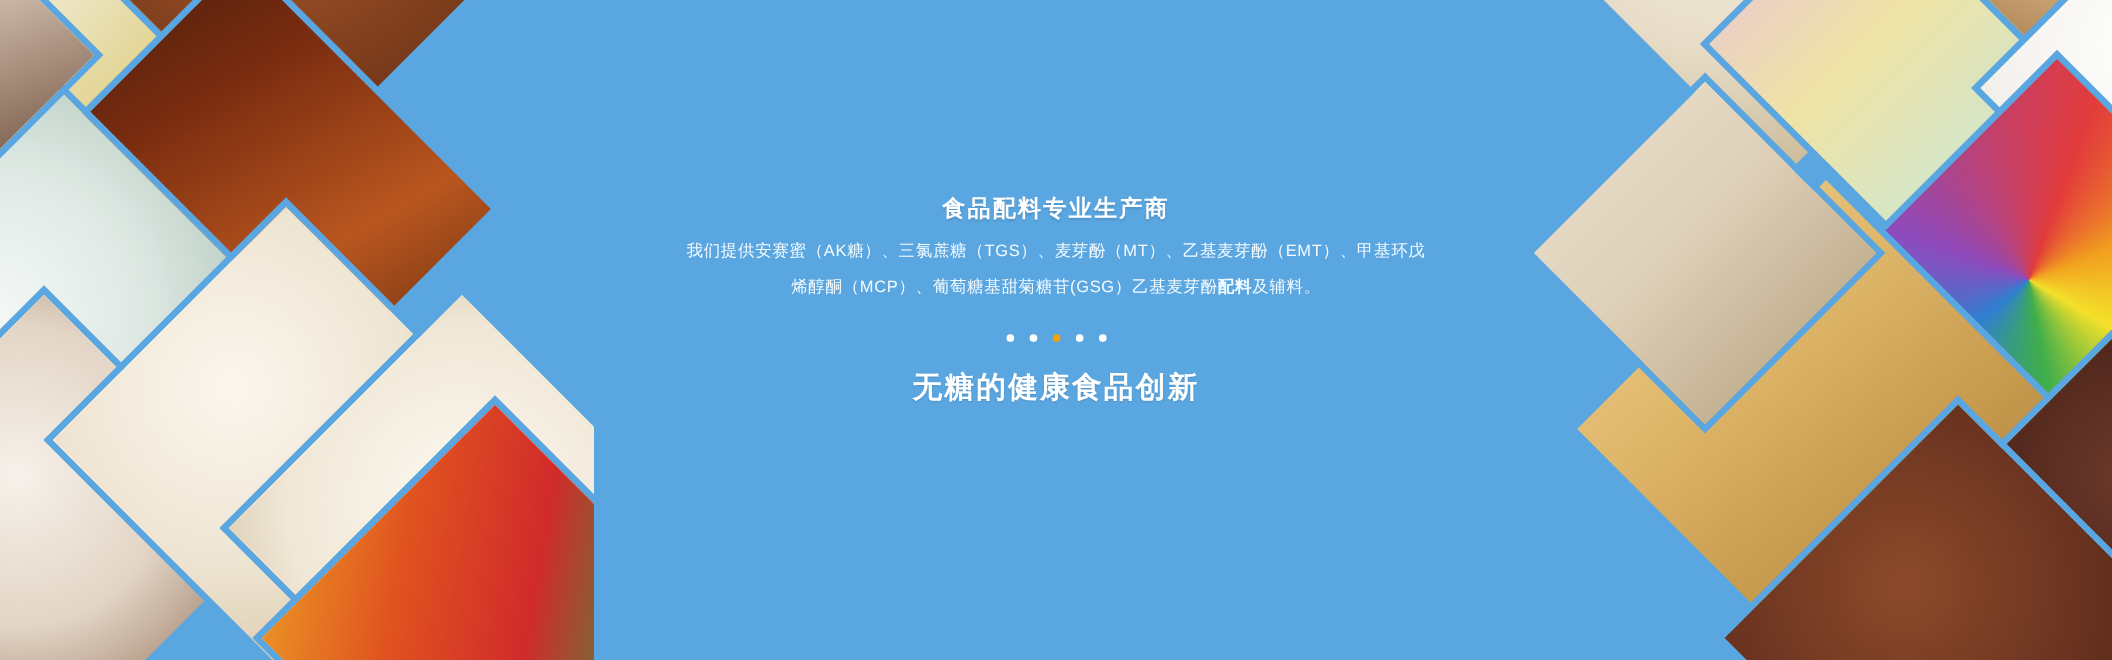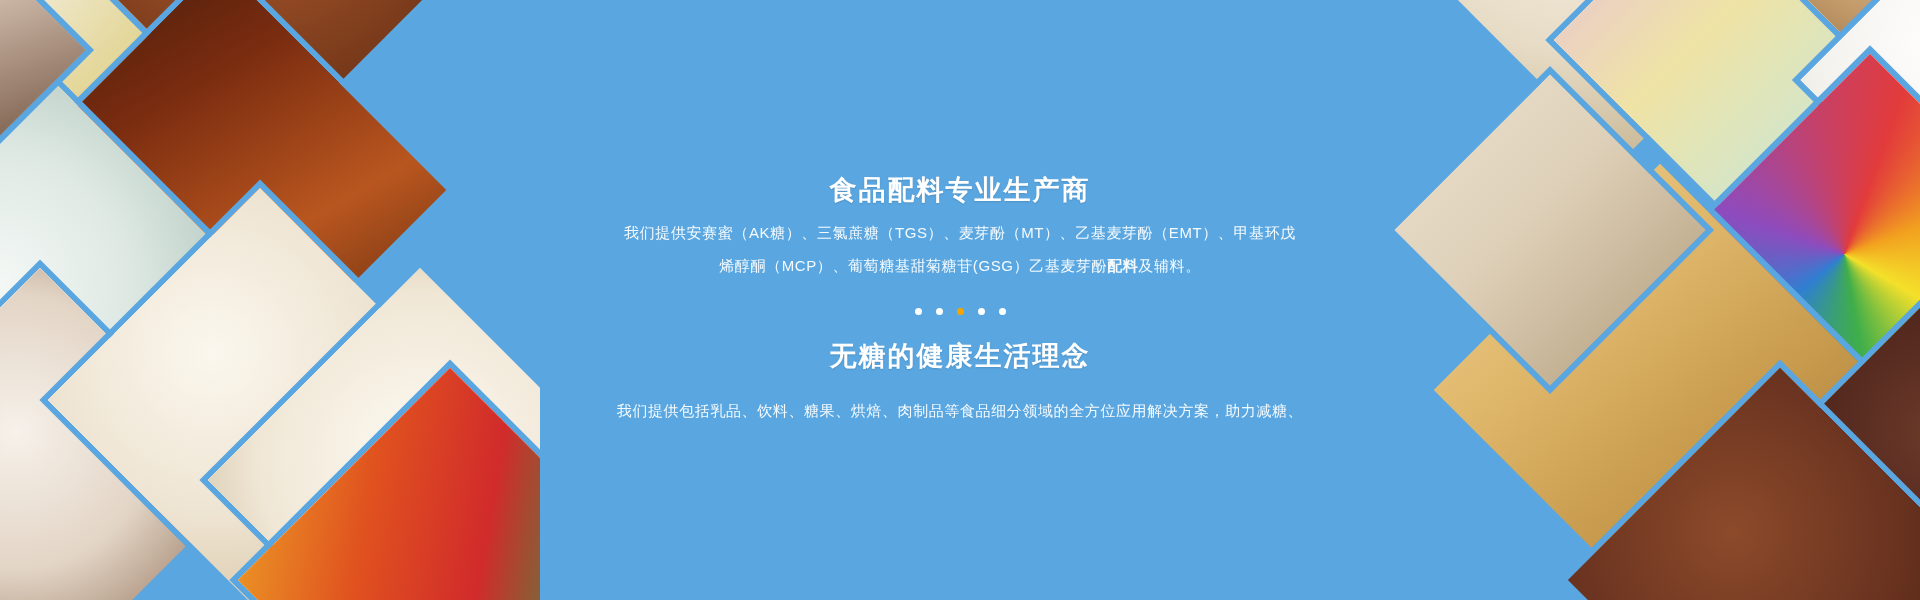--- a/index.html
+++ b/index.html
@@ -61,21 +61,21 @@
   .content {
     position: absolute;
     left: 50%; top: 50%;
     transform: translate(-50%, -50%);
     width: 880px;
     text-align: center;
     color: #ffffff;
     z-index: 5;
   }
   .headline {
-    font-size: 27px;
+    font-size: 21px;
     font-weight: 700;
     letter-spacing: 2px;
     line-height: 1.3;
     color: #ffffff;
     text-shadow: 0 1px 2px rgba(0,0,0,.12);
   }
   .para {
     margin-top: 8px;
     font-size: 15px;
     line-height: 33px;
@@ -173,20 +173,20 @@
 
     <div class="dots">
       <span class="dot"></span>
       <span class="dot"></span>
       <span class="dot accent"></span>
       <span class="dot"></span>
       <span class="dot"></span>
     </div>
 
     <div class="block block2">
-      <h1 class="headline">无糖的健康生活理念</h1>
+      <h1 class="headline">无糖的健康食品创新</h1>
       <p class="para">
-        <span>我们提供包括乳品、饮料、糖果、烘焙、肉制品等食品细分领域的全方位应用解决方案，助力减糖、</span><br>
+        <br>
       </p>
     </div>
 
   </div>
 </div>
 
 </body></html>

